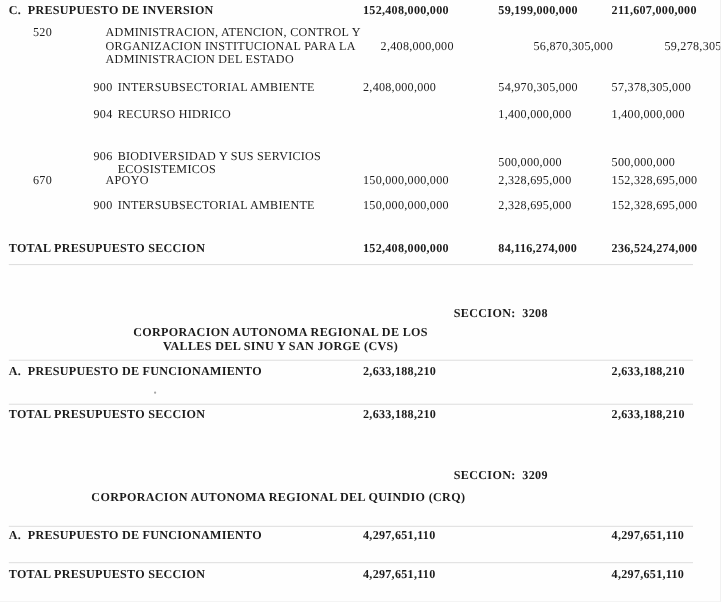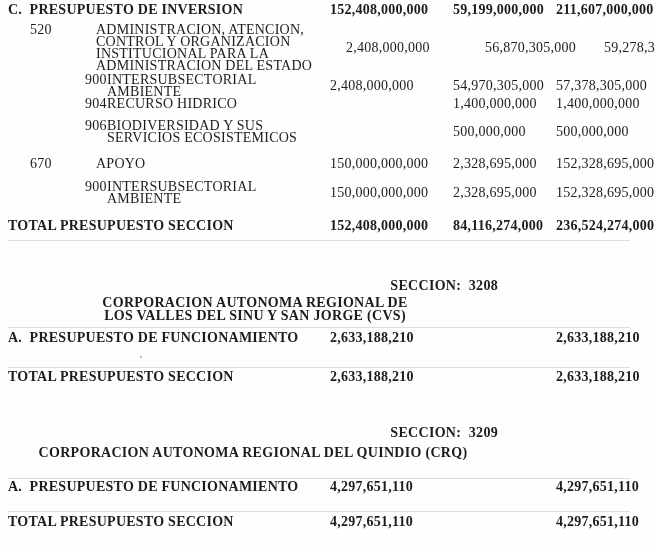--- a/index.html
+++ b/index.html
@@ -2,21 +2,21 @@
 <html><head>
 <meta charset="utf-8">
 <style>
   html,body{margin:0;padding:0;background:#e8e8e8;}
   .page{
     position:relative;
     width:655px;height:547px;
     background:#fefefe;
     font-family:"Liberation Serif", serif;
     color:#1c1c1c;
-    font-size:14px;
+    font-size:11px;
     letter-spacing:0.25px;
     overflow:hidden;
   }
   .row{
     position:absolute;left:8px;right:25px;
     display:flex;align-items:center;
     line-height:12px;
   }
   .desc{width:322px;flex:none;display:flex;align-items:flex-start;white-space:pre-wrap;}
   .num{text-align:left;flex:none;}
@@ -75,21 +75,21 @@
   <div class="row" style="top:98px;">
     <div class="desc">
       <span class="code-sub">904</span>
       <span class="lbl">RECURSO HIDRICO</span>
     </div>
     <div class="num n1"></div>
     <div class="num n2">1,400,000,000</div>
     <div class="num n3">1,400,000,000</div>
   </div>
 
-  <div class="row" style="top:120px;">
+  <div class="row" style="top:136px;">
     <div class="desc">
       <span class="code-sub">906</span>
       <span class="lbl" style="max-width:200px;">BIODIVERSIDAD Y SUS SERVICIOS ECOSISTEMICOS</span>
     </div>
     <div class="num n1"></div>
     <div class="num n2">500,000,000</div>
     <div class="num n3">500,000,000</div>
   </div>
 
   <div class="row" style="top:158px;">

